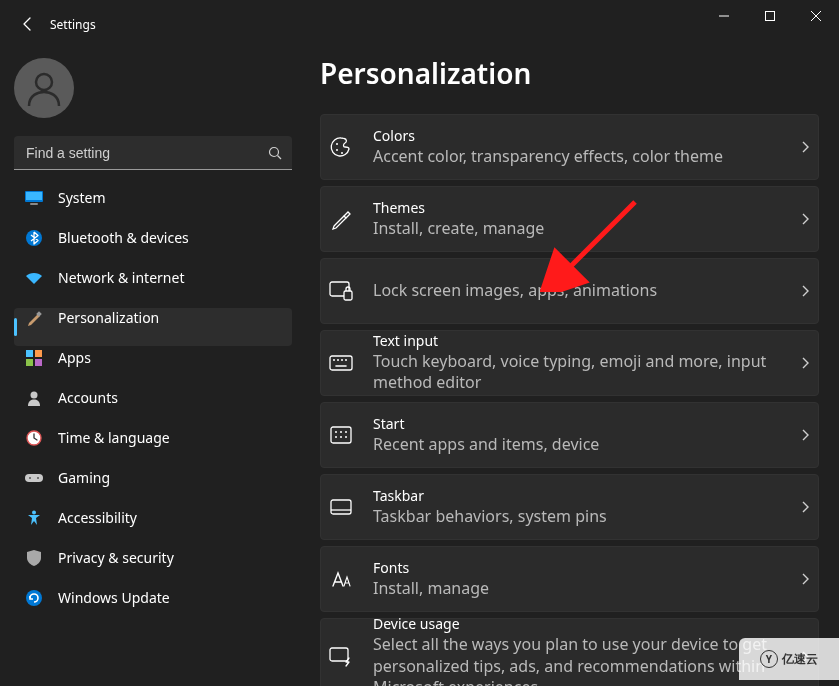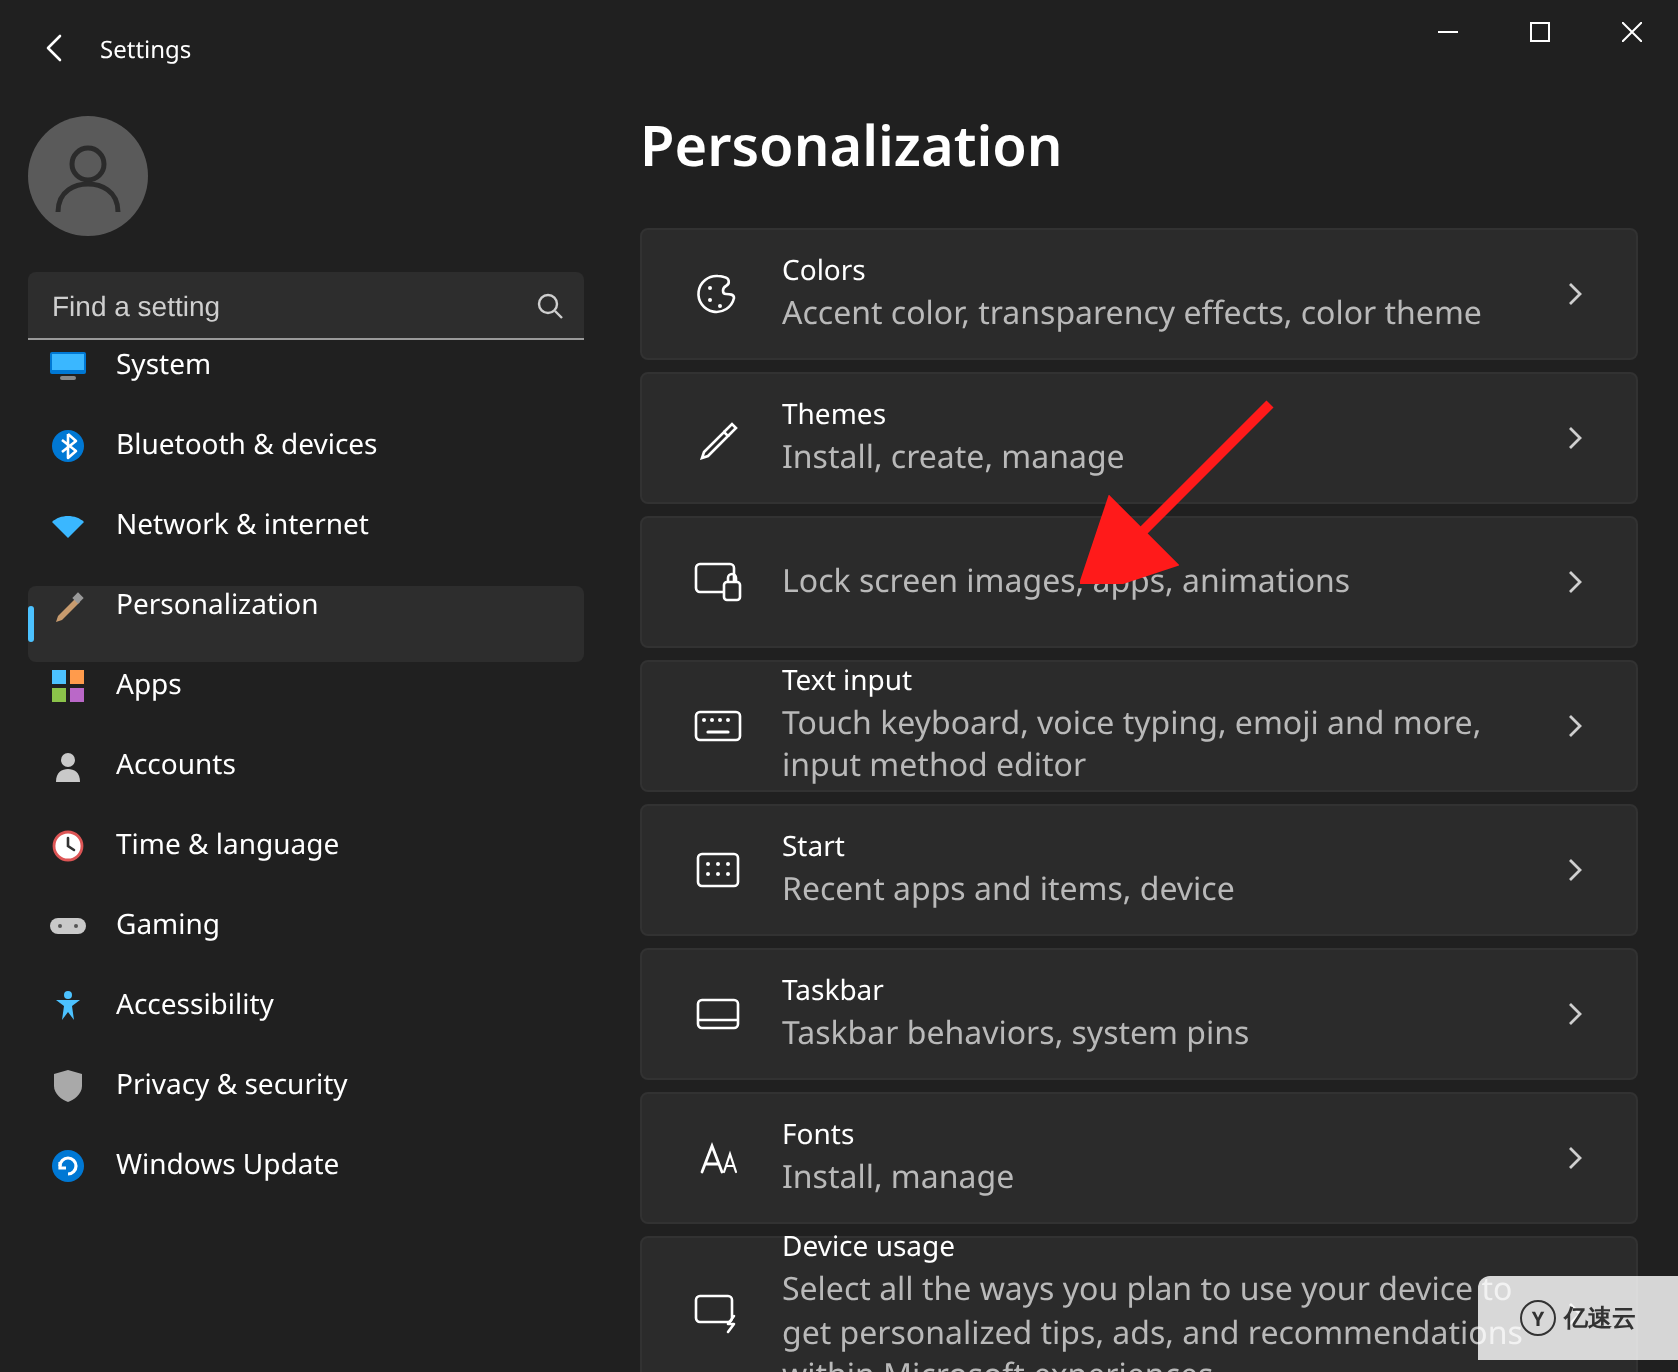--- a/index.html
+++ b/index.html
@@ -46,21 +46,21 @@
   .avatar {
     width: 60px; height: 60px;
     border-radius: 50%;
     background: #5a5a5a;
     display: flex; align-items: center; justify-content: center;
     margin: 10px 0 18px 0;
   }
   .search-wrap {
     position: relative;
     width: 278px;
-    margin-bottom: 3px;
+    margin-bottom: 18px;
   }
   .search-input {
     width: 100%;
     height: 34px;
     background: #2d2d2d;
     border: none;
     border-bottom: 1px solid #9a9a9a;
     border-radius: 4px 4px 0 0;
     color: #cfcfcf;
     padding: 0 36px 0 12px;
@@ -108,21 +108,21 @@
     font-size: 28px;
     font-weight: 600;
     margin-bottom: 22px;
   }
   .card {
     background: #2b2b2b;
     border: 1px solid #323232;
     border-radius: 4px;
     height: 66px;
     display: flex; align-items: center;
-    padding: 0 26px;
+    padding: 0 8px;
     margin-bottom: 6px;
     cursor: default;
   }
   .card.tall { height: 78px; }
   .card-icon {
     width: 24px; height: 24px;
     display:flex; align-items:center; justify-content:center;
     margin-right: 20px;
     flex-shrink:0;
     color:#ffffff;

